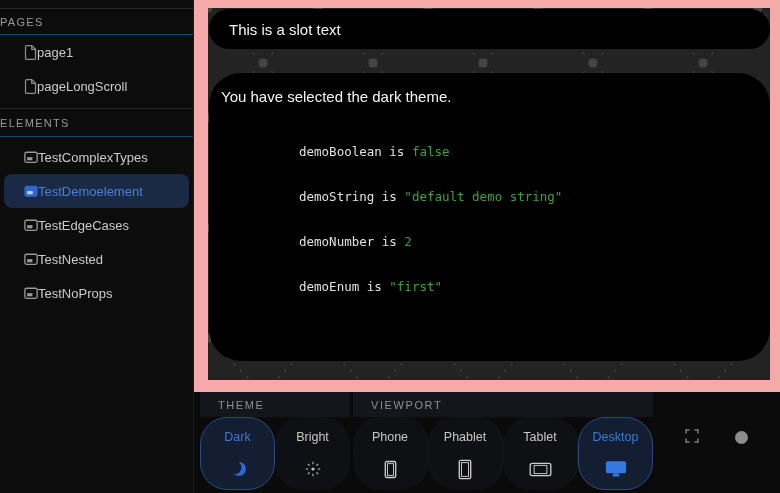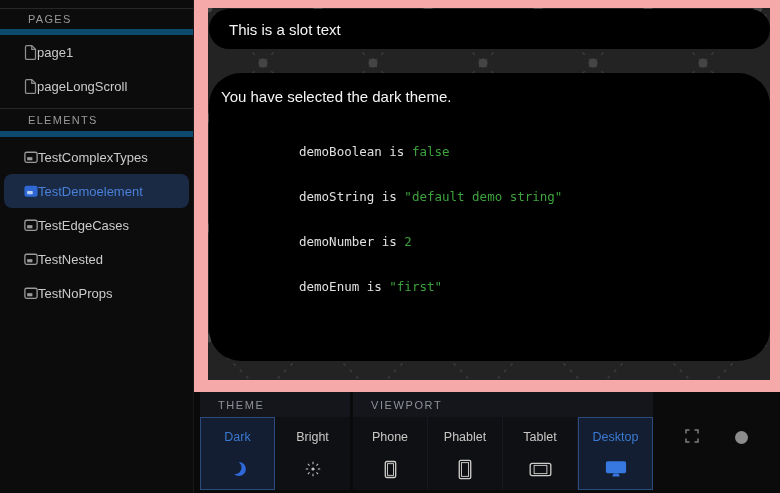--- a/index.html
+++ b/index.html
@@ -10,22 +10,22 @@
     -webkit-font-smoothing:antialiased;
   }
 
   
   .sidebar {
     position:absolute; left:0; top:0; width:194px; height:493px;
     background:#0c0c0c; border-right:1px solid #191919;
   }
   .sidebar-top-gap { height:8px; }
   .section-header {
-    height:27px; display:flex; align-items:center; padding-left:28px;
-    border-top:1px solid #272727; border-bottom:6px solid #0c4a6e;
+    height:27px; display:flex; align-items:center; padding-left:0;
+    border-top:1px solid #272727; border-bottom:1px solid #0c4a6e;
     color:#9a9a9a; font-size:11px; letter-spacing:1.3px;
   }
   .section-header.elements { margin-top:5px; height:29px; }
   .nav-list { padding:0; }
   .nav-list.elements { padding-top:3px; }
   .nav-item {
     height:34px; display:flex; align-items:center;
     padding-left:24px; 
     color:#cbcbcb; font-size:13px; cursor:pointer;
   }
@@ -76,21 +76,21 @@
   .panel-header {
     height:25px; background:#14161c; display:flex; align-items:center;
     padding-left:18px; font-size:11px; letter-spacing:1.6px; color:#8e9196;
   }
   .btn-row { display:flex; height:76px; align-items:flex-start; background:#0a0a0a; }
   .tb-btn {
     width:75px; height:73px; background:#0e1014;
     border-right:1px solid #17191e;
     display:flex; flex-direction:column; align-items:center;
     padding-top:13px; gap:15px;
-    color:#cac8c4; font-size:12.5px; cursor:pointer;
+    color:#cac8c4; font-size:12.5px; cursor:pointer;border-radius:27px;
   }
   .tb-btn:last-child { border-right:none; }
   .tb-btn.selected {
     background:#131e33; border:1px solid #2b4b7d; color:#3b7ad0;
     padding-top:12px;
   }
   .tb-icon { height:20px; display:flex; align-items:center; justify-content:center; }
   .toolbar-right {
     flex:1; display:flex; align-items:flex-start;
     justify-content:space-around; padding:37px 14px 0 14px; background:#0b0b0b;

